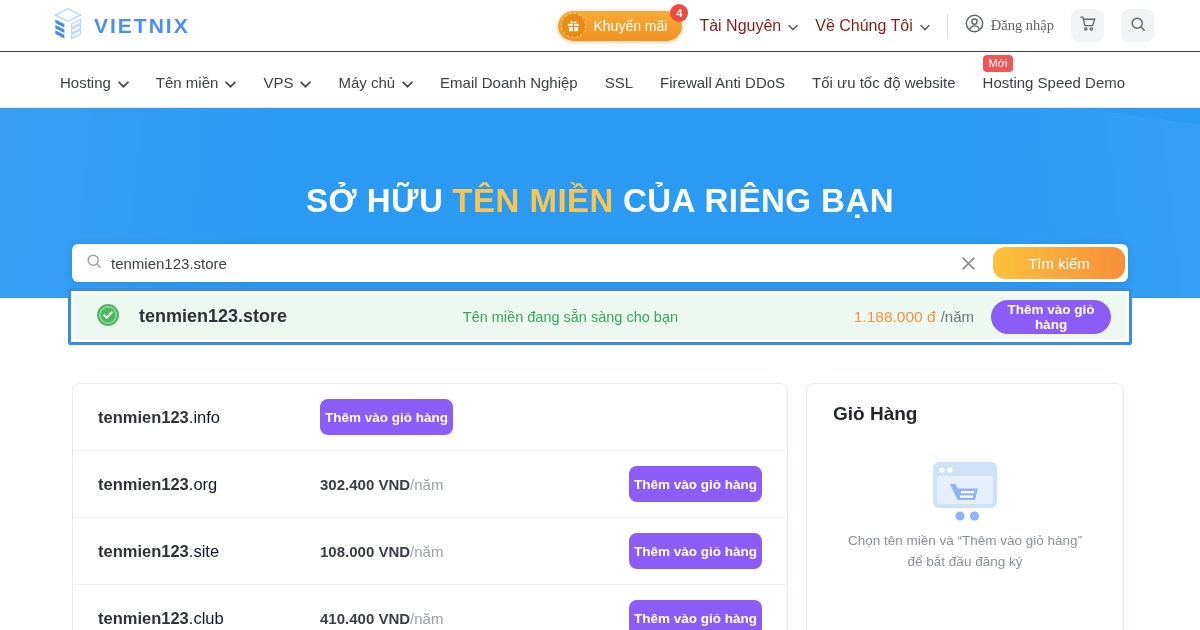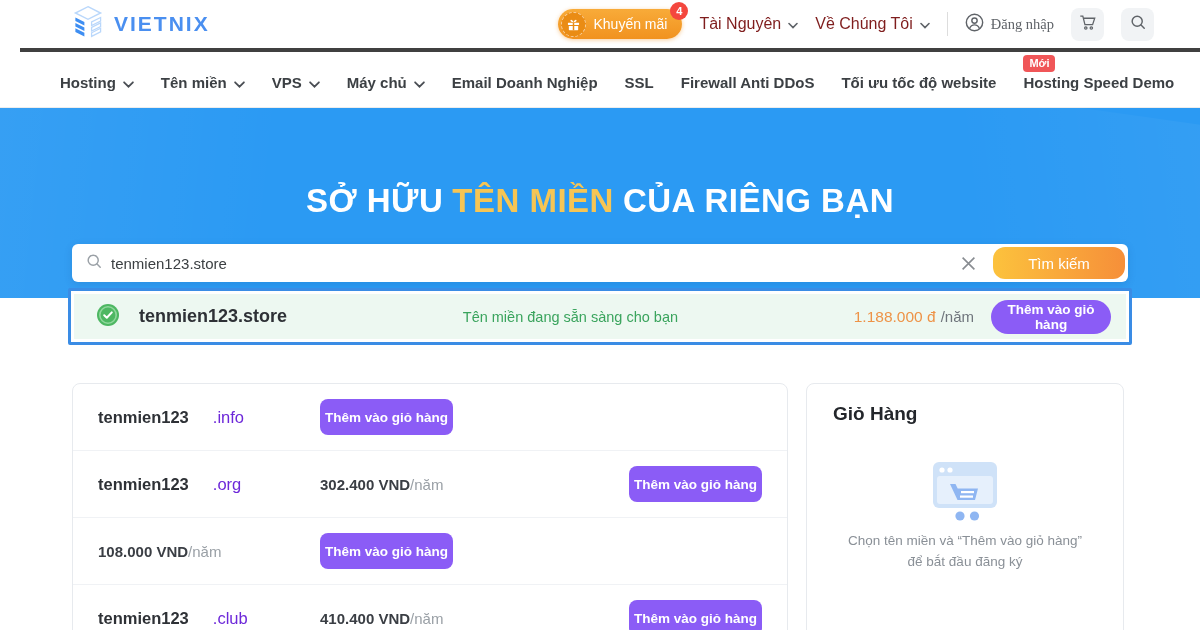--- a/index.html
+++ b/index.html
@@ -1,22 +1,22 @@
 <!DOCTYPE html>
 <html><head>
 <meta charset="utf-8">
 <style>
   * { margin:0; padding:0; box-sizing:border-box; }
   body { background:#fff; font-family:"Liberation Sans","DejaVu Sans",sans-serif; }
   .page { position:relative; width:1200px; height:630px; overflow:hidden; background:#fff; }
 
   
   .header { position:absolute; top:0; left:0; right:0; height:52px; background:#fff;
-            border-bottom:4px solid #404040; display:flex; align-items:center;
-            justify-content:space-between; padding:0 46px 0 50px; z-index:6;margin-left:20px; }
+            border-bottom:1px solid #404040; display:flex; align-items:center;
+            justify-content:space-between; padding:0 46px 0 50px; z-index:6; }
   .logo { display:flex; align-items:center; gap:8px; }
   .logo-text { font-size:21px; font-weight:bold; color:#4a8ff0; letter-spacing:2px; }
   .header-right { display:flex; align-items:center; gap:17px; }
   .promo-btn { position:relative; display:flex; align-items:center; gap:7px; height:30px;
                padding:0 15px 0 3px; border-radius:16px; cursor:pointer;
                background:linear-gradient(180deg,#f8ab39,#f1921f);
                box-shadow:0 1px 4px rgba(241,146,31,.45); color:#fff; font-size:14px; }
   .promo-gift { width:25px; height:25px; border-radius:50%; background:#ea8c14;
                 display:flex; align-items:center; justify-content:center;
                 border:1px dashed rgba(255,255,255,.6); }
@@ -27,21 +27,21 @@
   .v-divider { width:1px; height:24px; background:#ddd; }
   .login { display:flex; align-items:center; gap:7px; color:#5f6368; font-size:14.5px; cursor:pointer;font-family:Liberation Serif, serif; }
   .icon-btn { width:33px; height:33px; border-radius:8px; background:#f1f3f5;
               display:flex; align-items:center; justify-content:center; cursor:pointer; }
 
   
   .navbar { position:absolute; top:52px; left:0; right:0; height:56px; background:#fff;
             border-bottom:1px solid #ededed; display:flex; align-items:center; gap:27px;
             padding:6px 0 0 60px; z-index:5; }
   .nav-item { position:relative; display:flex; align-items:center; gap:7px;
-              color:#3c4044; font-size:15px; cursor:pointer; white-space:nowrap;font-weight:bold; }
+              color:#3c4044; font-size:15px; cursor:pointer; white-space:nowrap; }
   .nav-badge { position:absolute; top:-19px; left:0; background:#f05658; color:#fff;
                font-size:11px; padding:2px 6px 3px; border-radius:4px; }
 
   
   .hero { position:absolute; top:108px; left:0; right:0; height:190px;
           background:#2b9af3; overflow:hidden; }
   .hero .shape1 { position:absolute; left:-120px; top:-40px; width:620px; height:320px;
                   background:linear-gradient(105deg, rgba(255,255,255,.08), rgba(255,255,255,0) 62%);
                   transform:rotate(-9deg); }
   .hero .shape2 { position:absolute; right:-80px; top:-10px; width:560px; height:300px;
@@ -76,21 +76,21 @@
               display:flex; align-items:center; justify-content:center;
               font-family:inherit; font-weight:bold; }
   .result-add-btn { width:120px; height:34px; border-radius:17px; font-size:13.5px; }
 
   
   .list-card { position:absolute; left:72px; top:383px; width:716px; height:332px;
                background:#fff; border:1px solid #e7eaee; border-radius:8px; overflow:hidden; }
   .list-row { height:67px; display:grid; grid-template-columns:222px 1fr auto;
               align-items:center; padding:0 25px; border-bottom:1px solid #f0f2f5; }
   .row-name { font-size:16.5px; font-weight:bold; color:#2e3136; }
-  .row-ext { color:#6d28d9; font-weight:normal;margin-left:24px; }
+  .row-ext { color:#0f172a; font-weight:normal; }
   .row-price { font-size:15px; color:#3a3e44; font-weight:bold; }
   .row-per { color:#9aa0a6; font-weight:normal; }
   .row-btn { width:133px; height:36px; border-radius:8px; font-size:13.5px; }
 
   
   .cart-card { position:absolute; left:806px; top:383px; width:318px; height:332px;
                background:#fff; border:1px solid #e7eaee; border-radius:8px;
                padding:19px 26px; overflow:hidden; }
   .cart-title { font-size:19px; font-weight:bold; color:#23262b; }
   .cart-illustration { display:block; margin:36px auto 0; }
@@ -277,20 +277,21 @@
     <div class="list-row">
       <span class="row-name"><span>tenmien123</span><span class="row-ext">.info</span></span>
       <button class="btn-blue row-btn">Thêm vào giỏ hàng</button>
     </div>
     <div class="list-row">
       <span class="row-name"><span>tenmien123</span><span class="row-ext">.org</span></span>
       <span class="row-price"><span>302.400 VND</span><span class="row-per">/năm</span></span>
       <button class="btn-blue row-btn">Thêm vào giỏ hàng</button>
     </div>
     <div class="list-row">
+      <span class="row-name"><span>tenmien123</span><span class="row-ext">.site</span></span>
       <span class="row-price"><span>108.000 VND</span><span class="row-per">/năm</span></span>
       <button class="btn-blue row-btn">Thêm vào giỏ hàng</button>
     </div>
     <div class="list-row">
       <span class="row-name"><span>tenmien123</span><span class="row-ext">.club</span></span>
       <span class="row-price"><span>410.400 VND</span><span class="row-per">/năm</span></span>
       <button class="btn-blue row-btn">Thêm vào giỏ hàng</button>
     </div>
   </div>
 

